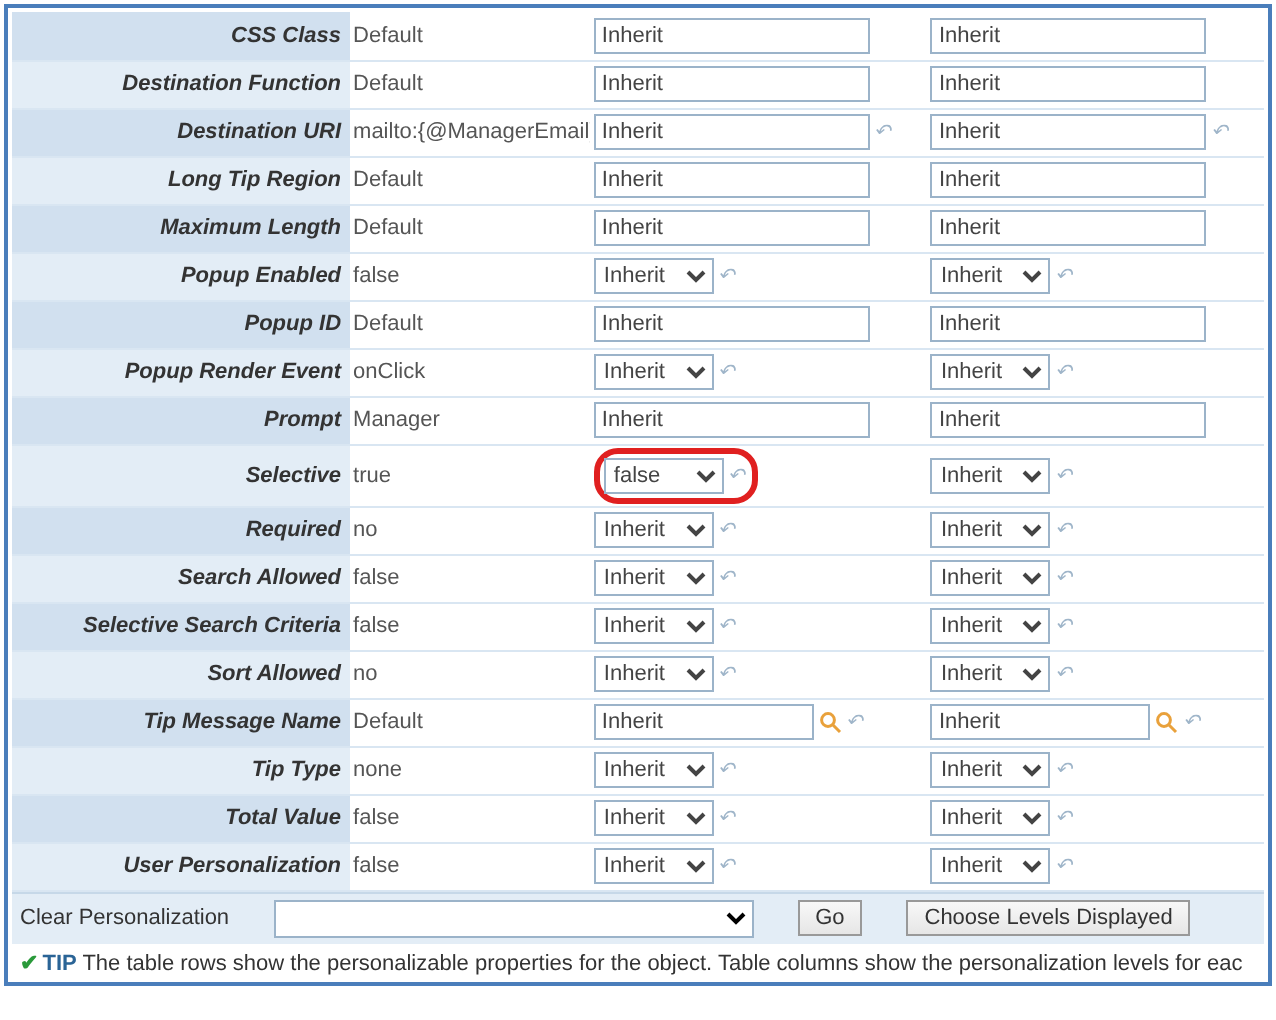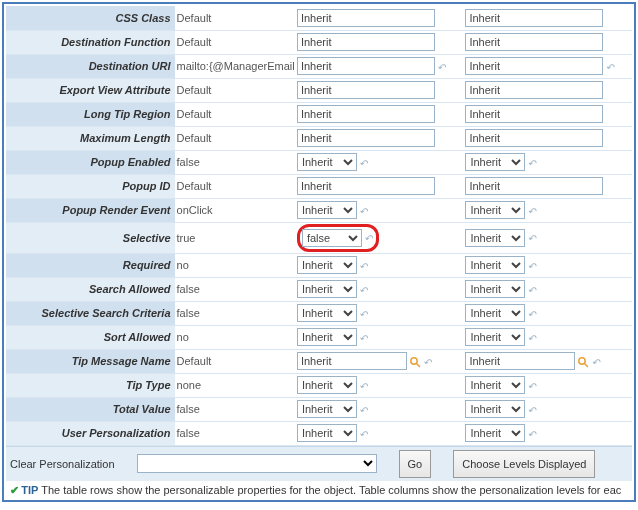--- a/index.html
+++ b/index.html
@@ -19,21 +19,21 @@
 .wsel  { width: 60px; }
 select.sel { border: 1px solid #9bb3c9; background: #fff; height: 18px; font-size: 11px; color: #444; }
 .undo { color: #9fb5c9; font-size: 10px; font-style: italic; display: inline-block; margin-left: 2px; vertical-align: middle; }
 .magnify { display:inline-block; width:12px; height:12px; vertical-align: middle; margin-left:2px; }
 .magnify svg { width:12px; height:12px; }
 
 .highlight { border: 3px solid #e02020; display:inline-block; padding:2px 4px 2px 2px; border-radius:12px; }
 
 .footer-row { background: #e3edf6; padding: 3px 4px; display: flex; align-items: center; gap: 22px; border-top: 1px solid #c6d8e8; }
 .footer-row select.wide { width: 240px; height: 19px; border: 1px solid #9bb3c9; background:#fff; font-size:11px; }
-.btn { background: linear-gradient(#f8f8f8,#e6e6e6); border:1px solid #999; height:28px; font-size:11px; padding:0 8px; cursor:pointer; color:#333;text-align:right; }
+.btn { background: linear-gradient(#f8f8f8,#e6e6e6); border:1px solid #999; height:18px; font-size:11px; padding:0 8px; cursor:pointer; color:#333;text-align:right; }
 
 .tip-row { padding: 3px 4px; background: #fff; font-size: 11px; color: #333; white-space: nowrap; overflow:hidden; }
 .tip-check { color: #2a9a3a; font-weight: bold; margin-right:2px; }
 .tip-lbl { color: #2a6496; font-weight: bold; }
 </style>
 </head>
 <body>
 
 <div class="outer">
   <table class="props">
@@ -50,26 +50,20 @@
           <td class="inh1"><input class="txtfield wfull" value="Inherit" style=""></td>
           <td class="inh2"><input class="txtfield wfull" value="Inherit" style=""></td>
         </tr>
         <tr>
           <td class="label-cell">Destination URI</td>
           <td class="val-cell">mailto:{@ManagerEmail}</td>
           <td class="inh1"><input class="txtfield wfull" value="Inherit" style=""><span class="undo">↶</span></td>
           <td class="inh2"><input class="txtfield wfull" value="Inherit" style=""><span class="undo">↶</span></td>
         </tr>
         <tr>
-          <td class="label-cell">Export View Attribute</td>
-          <td class="val-cell">Default</td>
-          <td class="inh1"><input class="txtfield wfull" value="Inherit" style=""></td>
-          <td class="inh2"><input class="txtfield wfull" value="Inherit" style=""></td>
-        </tr>
-        <tr>
           <td class="label-cell">Long Tip Region</td>
           <td class="val-cell">Default</td>
           <td class="inh1"><input class="txtfield wfull" value="Inherit" style=""></td>
           <td class="inh2"><input class="txtfield wfull" value="Inherit" style=""></td>
         </tr>
         <tr>
           <td class="label-cell">Maximum Length</td>
           <td class="val-cell">Default</td>
           <td class="inh1"><input class="txtfield wfull" value="Inherit" style=""></td>
           <td class="inh2"><input class="txtfield wfull" value="Inherit" style=""></td>
@@ -84,20 +78,26 @@
           <td class="label-cell">Popup ID</td>
           <td class="val-cell">Default</td>
           <td class="inh1"><input class="txtfield wfull" value="Inherit" style=""></td>
           <td class="inh2"><input class="txtfield wfull" value="Inherit" style=""></td>
         </tr>
         <tr>
           <td class="label-cell">Popup Render Event</td>
           <td class="val-cell">onClick</td>
           <td class="inh1"><select class="sel wsel"><option>Inherit</option></select><span class="undo">↶</span></td>
           <td class="inh2"><select class="sel wsel"><option>Inherit</option></select><span class="undo">↶</span></td>
+        </tr>
+        <tr>
+          <td class="label-cell">Prompt</td>
+          <td class="val-cell">Manager</td>
+          <td class="inh1"><input class="txtfield wfull" value="Inherit" style=""></td>
+          <td class="inh2"><input class="txtfield wfull" value="Inherit" style=""></td>
         </tr>
         <tr>
           <td class="label-cell">Selective</td>
           <td class="val-cell">true</td>
           <td class="inh1"><span class="highlight"><select class="sel wsel"><option>false</option></select><span class="undo">↶</span></span></td>
           <td class="inh2"><select class="sel wsel"><option>Inherit</option></select><span class="undo">↶</span></td>
         </tr>
         <tr>
           <td class="label-cell">Required</td>
           <td class="val-cell">no</td>

